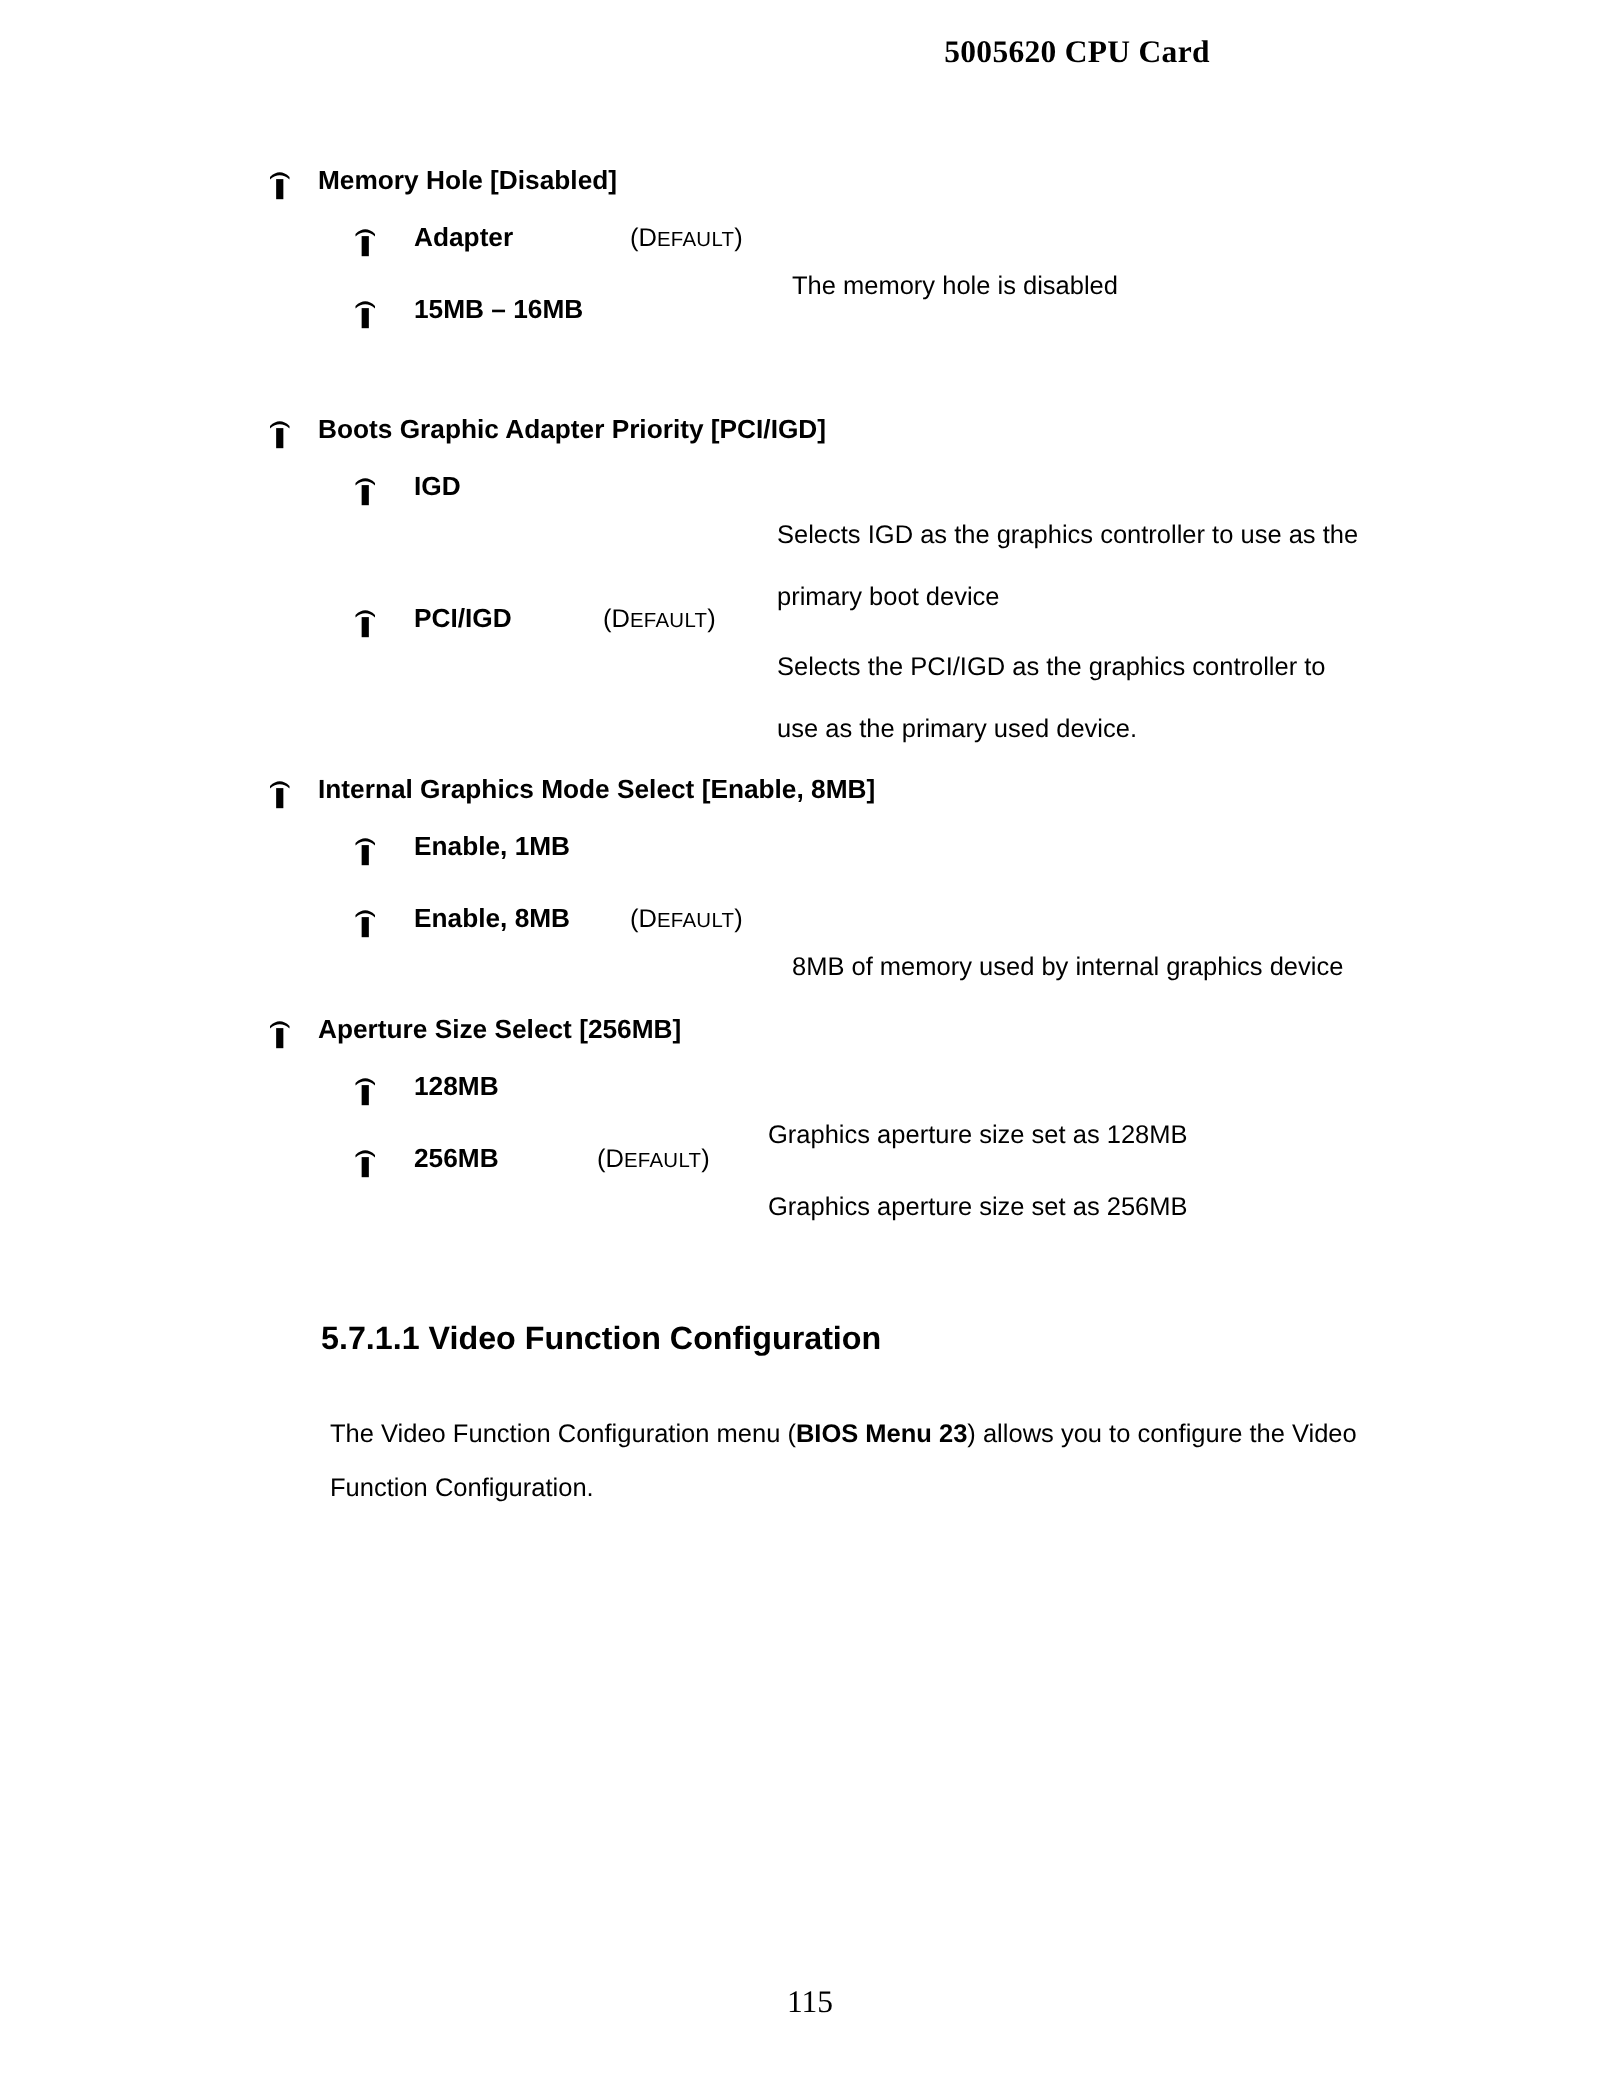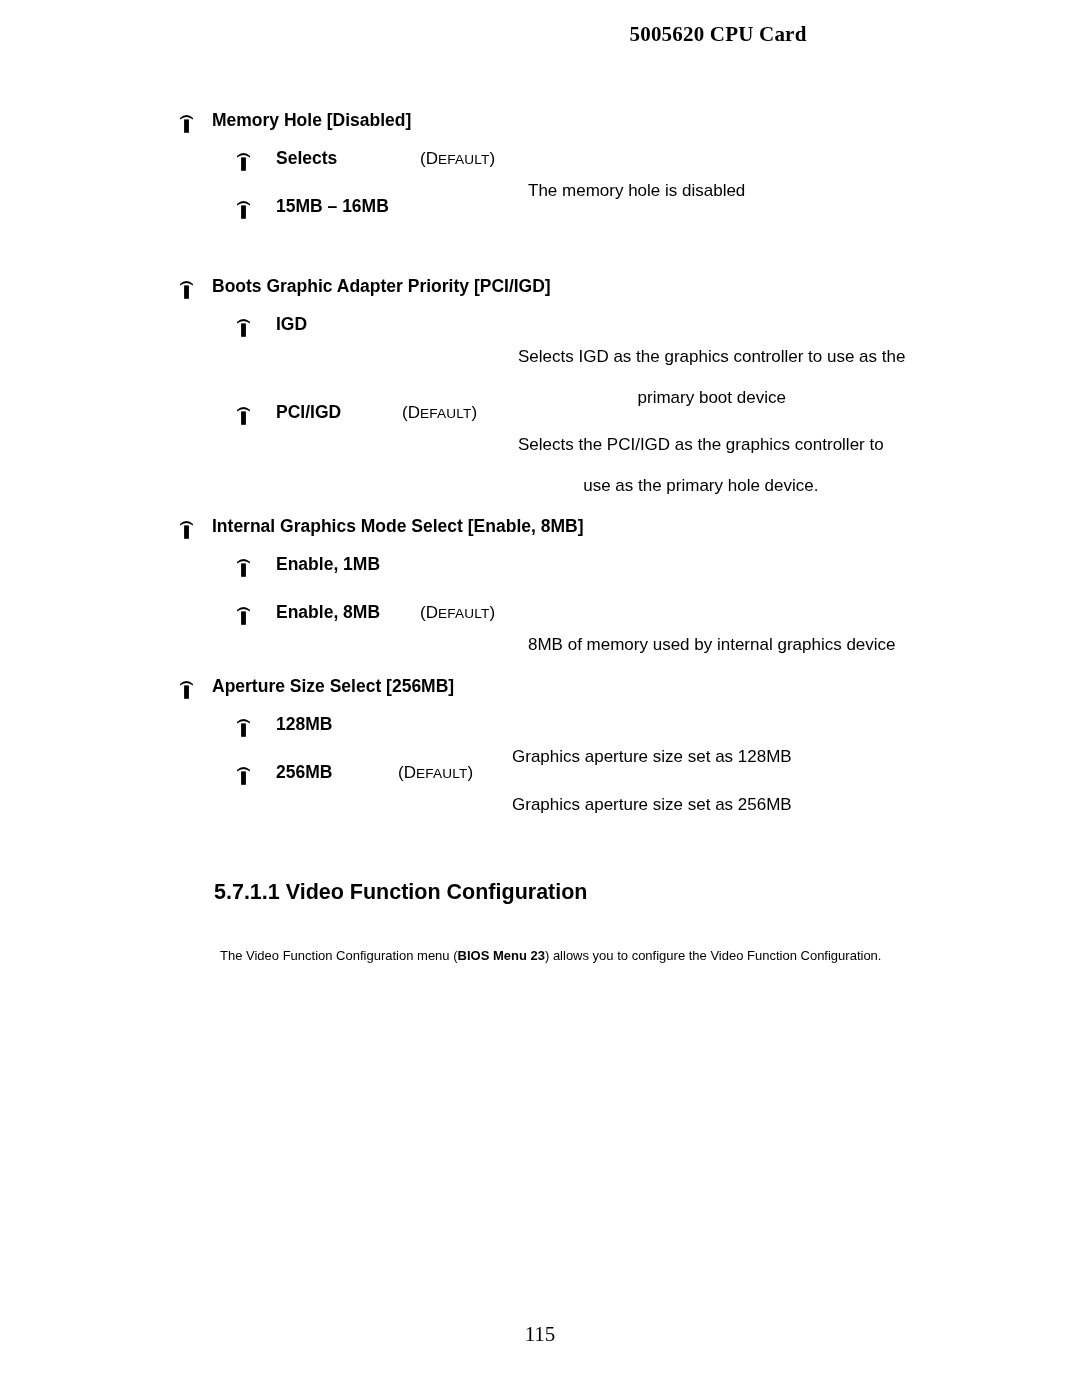--- a/index.html
+++ b/index.html
@@ -42,21 +42,21 @@
 
   
   .bullet {
     position: absolute;
     display: inline-block;
     line-height: 0;
   }
   .bullet svg { display: block; }
 
   
-  .opt-group { position: relative; text-align: center; }
+  .opt-group { position: relative; }
 
   .opt-title {
     position: relative;
     height: 38px;
   }
   .opt-title .bullet { left: 179px; top: 3px; }
   .opt-title .title-text {
     position: absolute;
     left: 212px;
     top: 0;
@@ -123,21 +123,21 @@
     font-weight: bold;
     white-space: nowrap;
   }
 
   
   .para {
     position: absolute;
     left: 220px;
     top: 938px;
     width: 720px;
-    font-size: 13px;
+    font-size: 17px;
     line-height: 36px;
   }
   .para b { font-weight: bold; }
 
   
   .page-number {
     position: absolute;
     left: 0;
     top: 1322px;
     width: 1080px;
@@ -166,21 +166,21 @@
       <span class="title-text">Memory Hole [Disabled]</span>
     </div>
 
     <div class="opt-row">
       <span class="bullet">
         <svg width="15" height="21" viewBox="0 0 15 21">
           <path d="M1 5.0 Q7.5 -1.2 14 5.0 L14 6.6 Q7.5 1.2 1 6.6 Z" fill="#000"></path>
           <rect x="5.1" y="6.4" width="4.8" height="13.4" fill="#000"></rect>
         </svg>
       </span>
-      <span class="opt-label">Selects</span>
+      <span class="opt-label">Adapter</span>
       <span class="opt-default dx-420">
         <span class="dcap">(</span><span class="dcap">D</span><span class="dsmall">EFAULT</span><span class="dcap">)</span>
       </span>
       <span class="opt-desc cx-528">
         <span>The memory hole is disabled</span>
       </span>
     </div>
 
     <div class="opt-row">
       <span class="bullet">
@@ -227,21 +227,21 @@
           <path d="M1 5.0 Q7.5 -1.2 14 5.0 L14 6.6 Q7.5 1.2 1 6.6 Z" fill="#000"></path>
           <rect x="5.1" y="6.4" width="4.8" height="13.4" fill="#000"></rect>
         </svg>
       </span>
       <span class="opt-label">PCI/IGD</span>
       <span class="opt-default dx-402">
         <span class="dcap">(</span><span class="dcap">D</span><span class="dsmall">EFAULT</span><span class="dcap">)</span>
       </span>
       <span class="opt-desc cx-518">
         <span>Selects the PCI/IGD as the graphics controller to</span>
-        <span class="desc-line2">use as the primary hole device.</span>
+        <span class="desc-line2">use as the primary used device.</span>
       </span>
     </div>
 
     <div class="gap-md"></div>
   </div>
 
   <div class="opt-group">
 
     <div class="opt-title">
       <span class="bullet">

